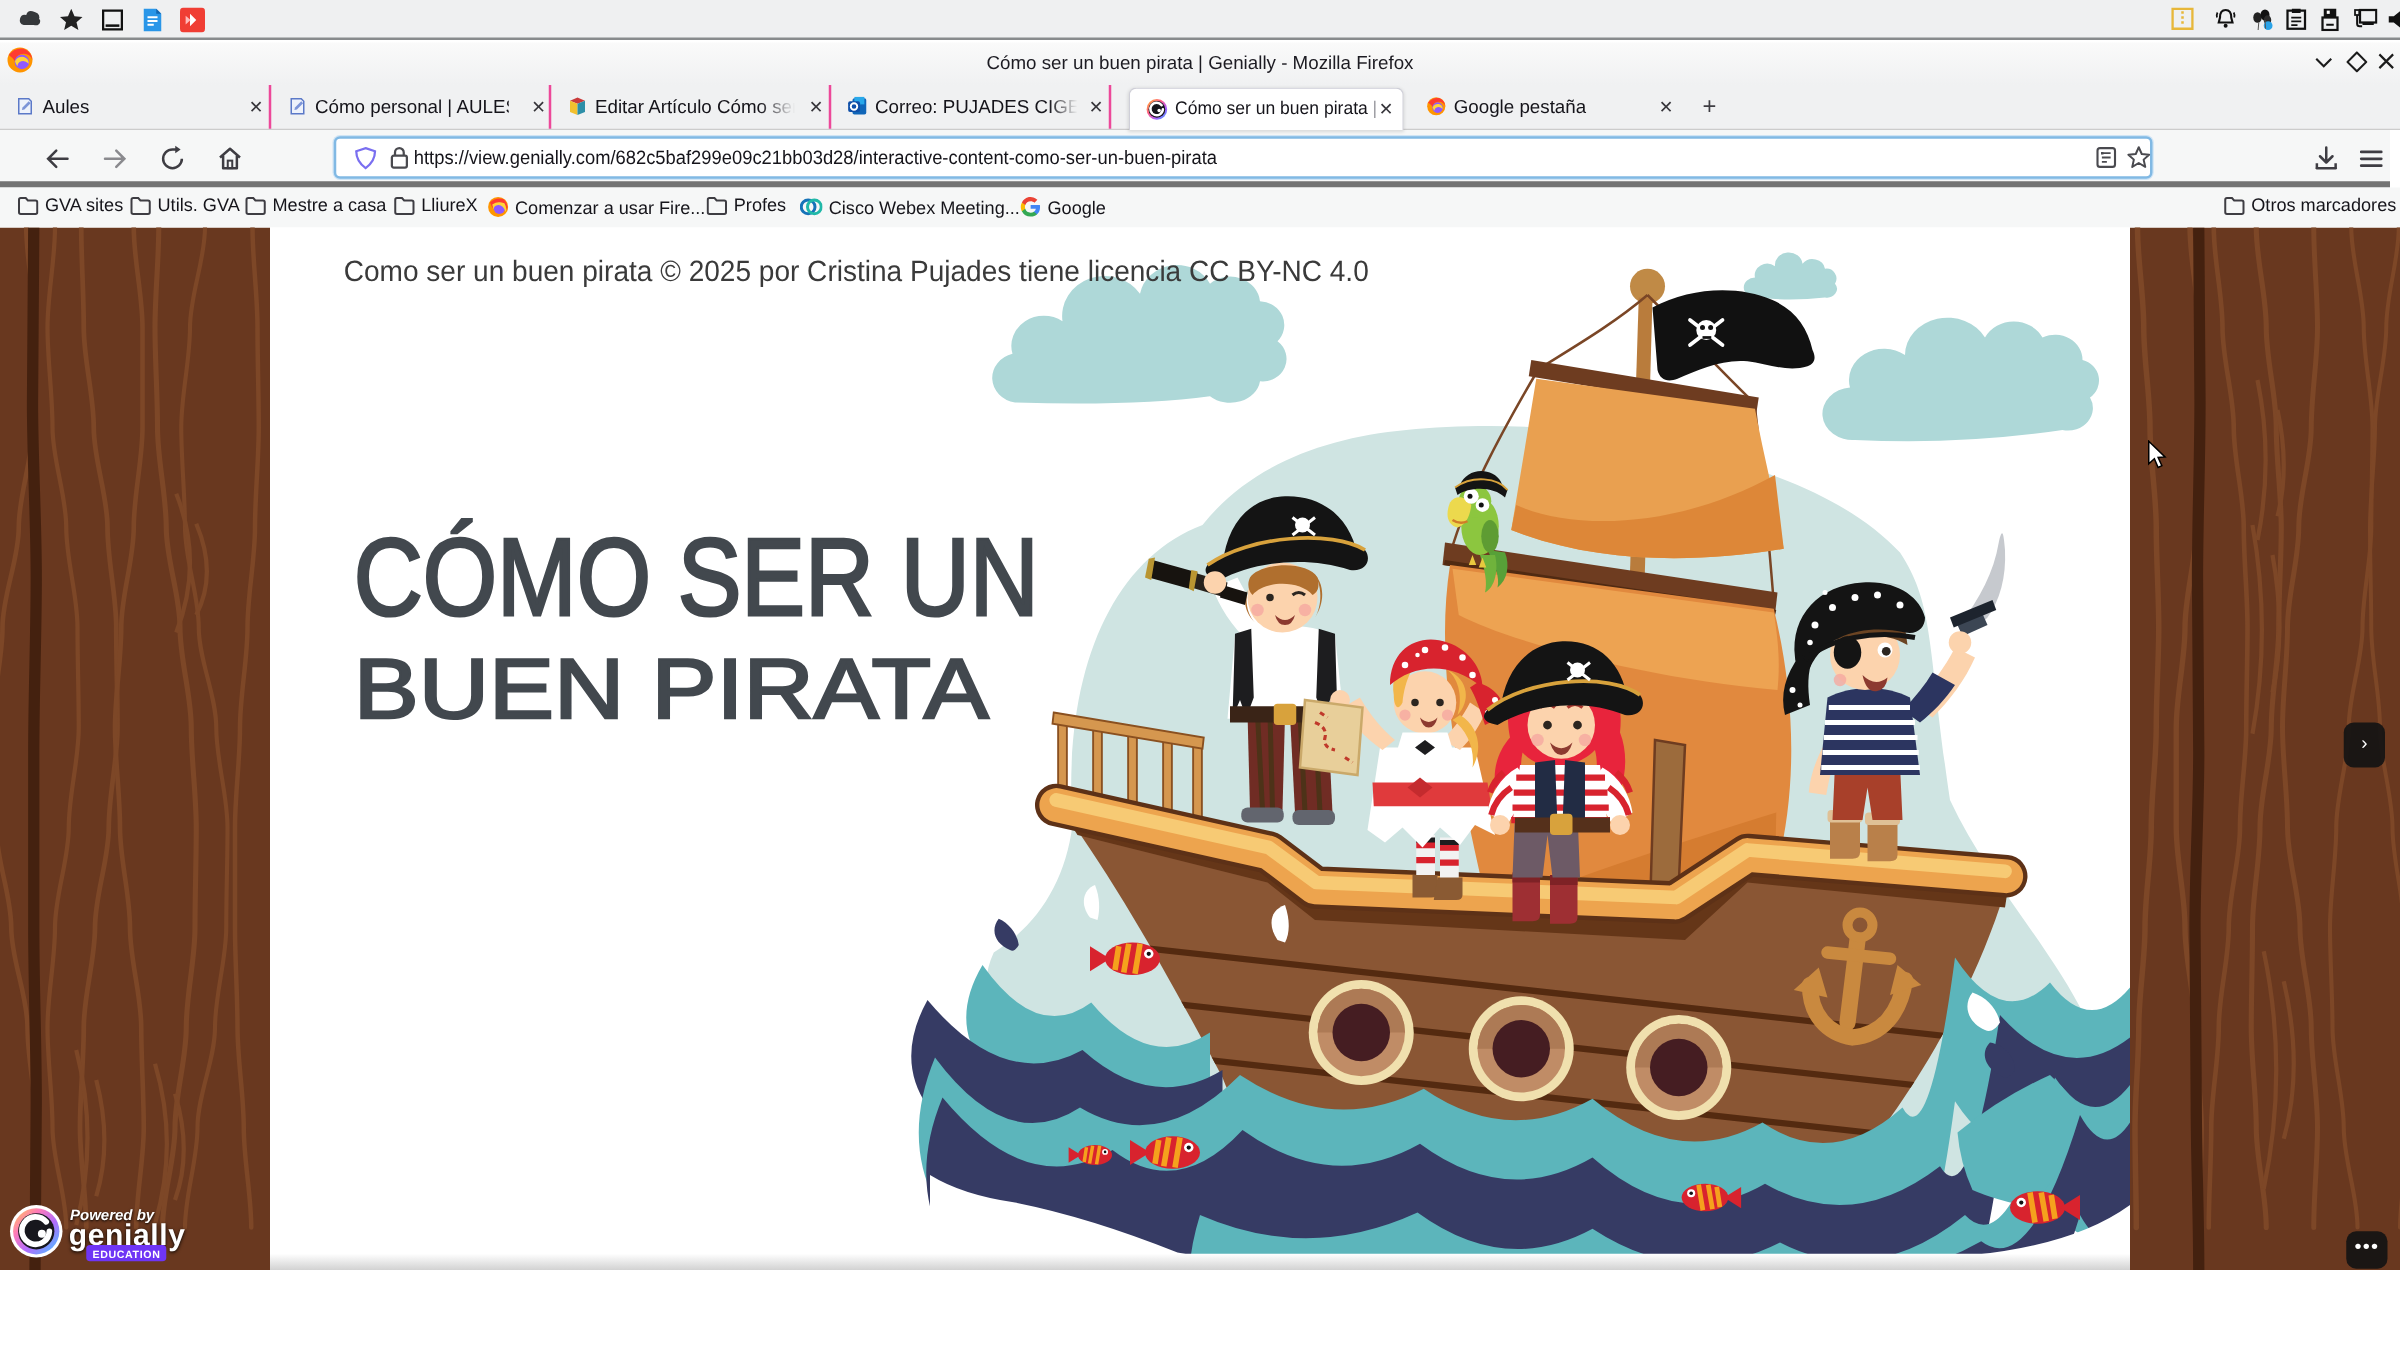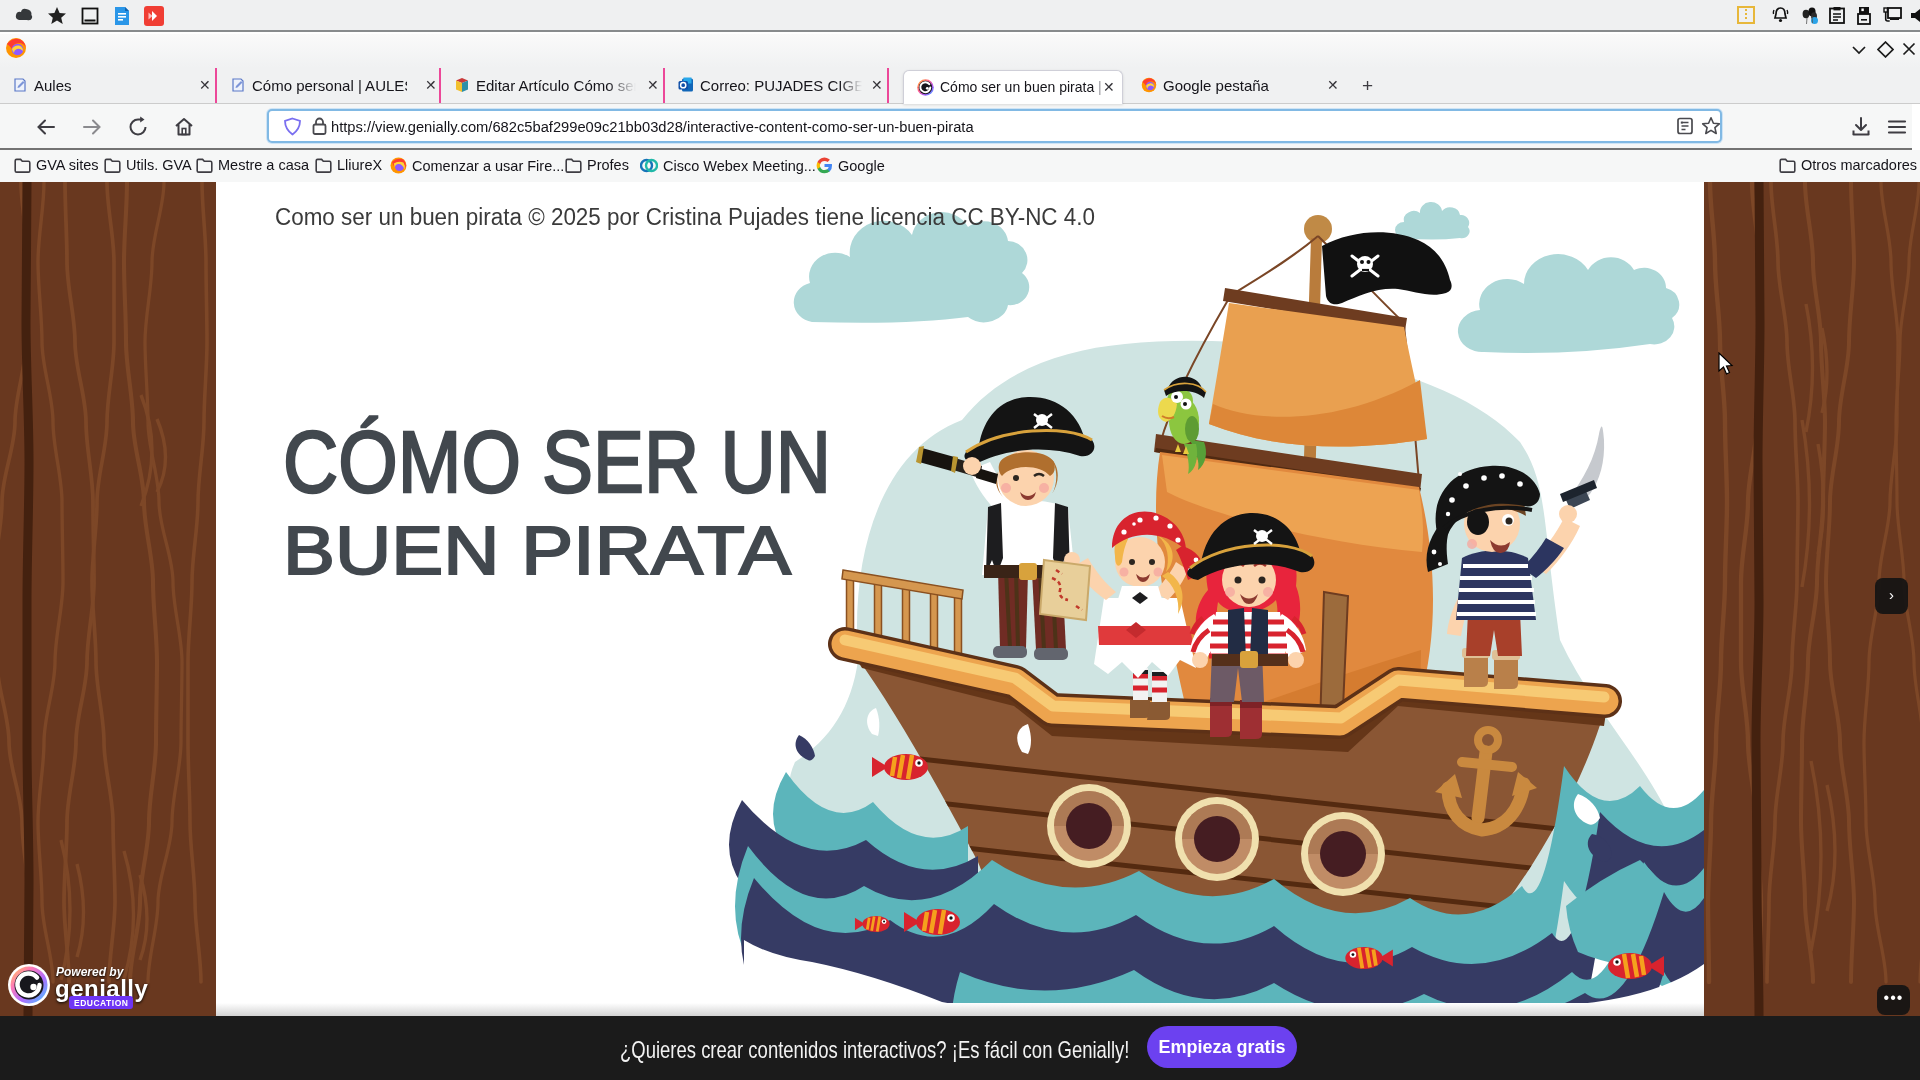--- a/index.html
+++ b/index.html
@@ -26,21 +26,21 @@
 .tab .lbl { position:absolute; left:34px; top:9px; white-space:nowrap; overflow:hidden; }
 .tab .cls { position:absolute; top:9px; color:#36353a; font-size:14px; }
 .tab .fav { position:absolute; left:12px; top:9px; width:16px; height:16px; }
 #activetab { position:absolute; left:903px; top:2px; width:220px; height:34px;
   background:#fff; border:1px solid #cfcfd8; border-bottom:none; border-radius:6px 6px 0 0;
   box-shadow:0 1px 3px rgba(0,0,0,.12); z-index:2; }
 #activetab .lbl { left:36px; top:8px; }
 
 
 #navbar { left:0; top:104px; width:1912px; height:46px; background:#f6f7f7;
-  border-bottom:2px solid #737373; }
+  border-bottom:5px solid #737373; }
 .navic { position:absolute; top:11px; width:24px; height:24px; color:#3e3d43; }
 #urlbar { position:absolute; left:267px; top:5px; width:1455px; height:34px;
   background:#fff; border:2px solid #81b9e4; border-radius:5px;
   box-shadow:0 0 0 1px #cfe4f5; }
 #urltext { position:absolute; left:331px; top:14px; font-size:15.5px; color:#15141a; transform:scaleX(.948); transform-origin:0 50%; white-space:nowrap; }
 
 
 #bookbar { left:0; top:150px; width:1920px; height:32px; background:#f6f7f7; }
 .bk { position:absolute; top:7px; font-size:14.5px; color:#15141a; white-space:nowrap; }
 .bk svg { vertical-align:-3px; margin-right:5px; }
@@ -115,20 +115,21 @@
         <rect x="8" y="12" width="9" height="2" fill="#111"></rect>
         <rect x="2" y="2" width="3.4" height="4" fill="none" stroke="#111" stroke-width="1.4"></rect>
         <path d="M3.7 6 v7 q0 2 2 2 h2" fill="none" stroke="#111" stroke-width="1.6"></path>
       </svg>
     <svg style="left:1910px" width="14" height="19" viewBox="0 0 14 19">
         <path d="M1 7 h4 l5 -4 v13 l-5 -4 h-4 Z" fill="#111"></path>
       </svg>
   </div>
 
   <div id="titlebar" class="abs">
+    <div id="titletext" class="abs">Cómo ser un buen pirata | Genially - Mozilla Firefox</div>
     <svg class="abs" style="left:5px;top:3px" width="22" height="22" viewBox="0 0 22 22">
       <circle cx="11" cy="11" r="10" fill="#ff9500"></circle>
       <path d="M2 7 Q7 1 14 2 Q20 4 21 11 Q19 6 14 6 Q8 6 7 12 Q5 9 2 7" fill="#ff3b30"></path>
       <circle cx="12.5" cy="12.5" r="5.8" fill="#9059ff"></circle>
       <path d="M7 12 Q9 8 14 8.5 Q18 9.5 18 14 Q15 11 12 12 Q9 13 9 16 Q7.5 14 7 12" fill="#ffd43a"></path>
     </svg>
     <svg class="abs" style="left:1851px;top:10px" width="16" height="12" viewBox="0 0 16 12">
         <path d="M2 3 L8 9 L14 3" fill="none" stroke="#1c1c1c" stroke-width="1.7"></path>
       </svg>
     <svg class="abs" style="left:1877px;top:7px" width="17" height="17" viewBox="0 0 17 17">
@@ -614,18 +615,14 @@
     <div style="position:absolute;left:50px;top:12px;color:#fff;font-size:24px;font-weight:bold;text-shadow:0 1px 3px #000;letter-spacing:.5px">genially</div>
     <div style="position:absolute;left:64px;top:33px;background:#6f35f5;color:#fff;font-size:8.5px;font-weight:bold;padding:1.5px 5px;border-radius:3px;letter-spacing:.5px">EDUCATION</div>
   </div>
   <div class="abs" style="left:1875px;top:396px;width:33px;height:36px;background:rgba(20,20,20,.92);border-radius:8px;color:#fff;text-align:center;line-height:34px;font-size:15px">›</div>
   <div class="abs" style="left:1877px;top:803px;width:33px;height:30px;background:rgba(20,20,20,.92);border-radius:8px;color:#fff;text-align:center;line-height:26px;font-size:16px;letter-spacing:1px">•••</div>
   <svg class="abs" style="left:1718px;top:170px" width="16" height="24" viewBox="0 0 16 24">
         <path d="M1,1 L1,19 L5.5,15 L8.5,22 L11.5,20.5 L8.5,14 L14,13.5 Z" fill="#fff" stroke="#000" stroke-width="1.2"></path>
       </svg>
   </div>
 
-  <div id="bottombar" class="abs">
-    <div id="botmsg">¿Quieres crear contenidos interactivos? ¡Es fácil con Genially!</div>
-    <div id="botbtn">Empieza gratis</div>
-  </div>
 
 </div>
 
 </body></html>

